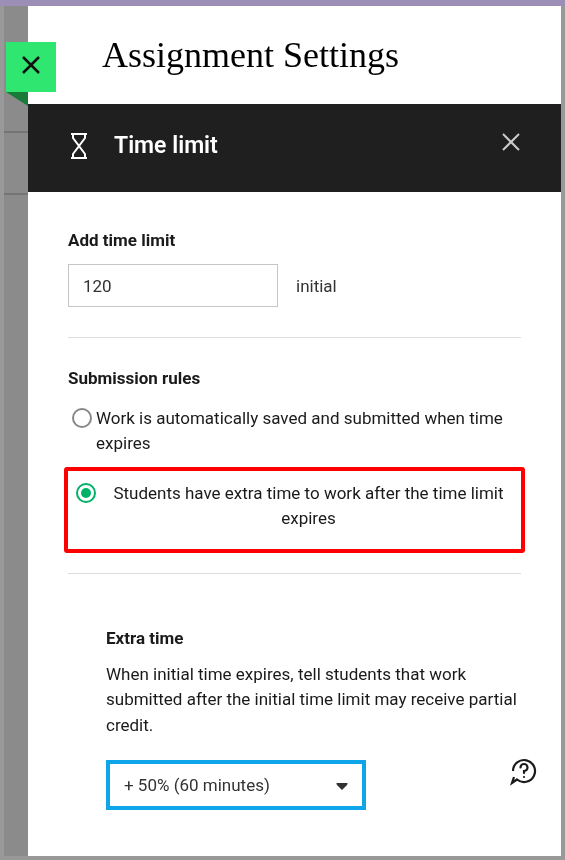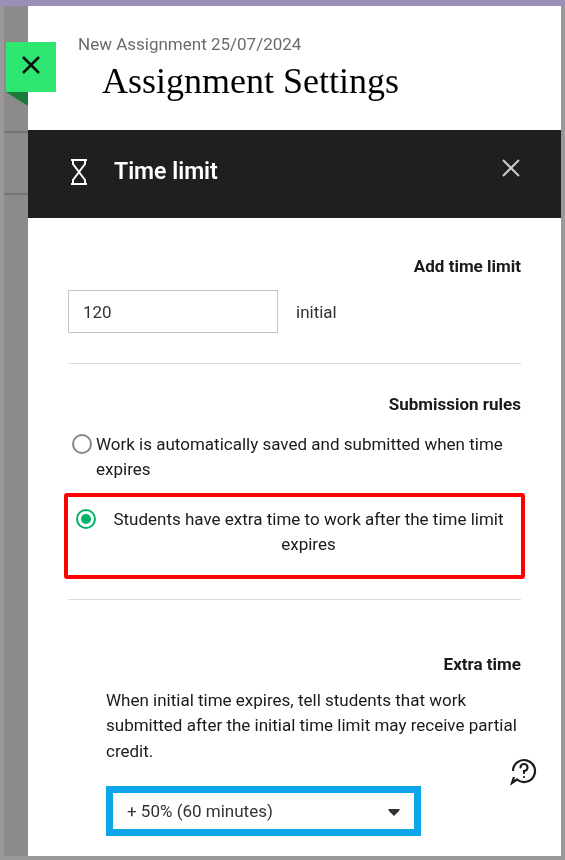--- a/index.html
+++ b/index.html
@@ -131,21 +131,20 @@
     height: 20px;
   }
   .content {
     padding: 38px 40px 20px 40px;
   }
   .field-label {
     font-weight: 700;
     font-size: 17px;
     color: #1a1a1a;
     margin-bottom: 14px;
-    text-align: right;
   }
   .time-input-row {
     display: flex;
     align-items: center;
     gap: 18px;
     margin-bottom: 30px;
   }
   .time-input {
     width: 210px;
     height: 43px;
@@ -219,23 +218,23 @@
     font-size: 17px;
     color: #1a1a1a;
     line-height: 1.5;
     margin-bottom: 22px;
   }
   .select-row {
     display: flex;
     align-items: center;
   }
   .select-box {
-    width: 315px;
+    width: 260px;
     height: 50px;
-    border: 7px solid #0ea5e9;
+    border: 4px solid #0ea5e9;
     padding: 0 40px 0 14px;
     font-size: 17px;
     color: #333;
     display: flex;
     align-items: center;
     position: relative;
     cursor: pointer;
   }
   .select-caret {
     position: absolute;
@@ -270,21 +269,20 @@
       <span>
         <svg viewBox="0 0 24 24" fill="none" stroke="#111" stroke-width="2.5">
           <line x1="4" y1="4" x2="20" y2="20"></line>
           <line x1="20" y1="4" x2="4" y2="20"></line>
         </svg>
       </span>
     </div>
     <div class="close-tab-fold"></div>
 
     <div class="header">
-      <div class="breadcrumb">New Assignment 25/07/2024</div>
       <h1 class="page-title">Assignment Settings</h1>
     </div>
 
     <div class="section-header">
       <span class="hourglass-icon">
         <svg viewBox="0 0 22 28" fill="none" stroke="#fff" stroke-width="2">
           <path d="M3 2 H19 M3 26 H19 M5 2 V6 L11 14 L5 22 V26 M17 2 V6 L11 14 L17 22 V26"></path>
         </svg>
       </span>
       <div class="section-title">Time limit</div>

